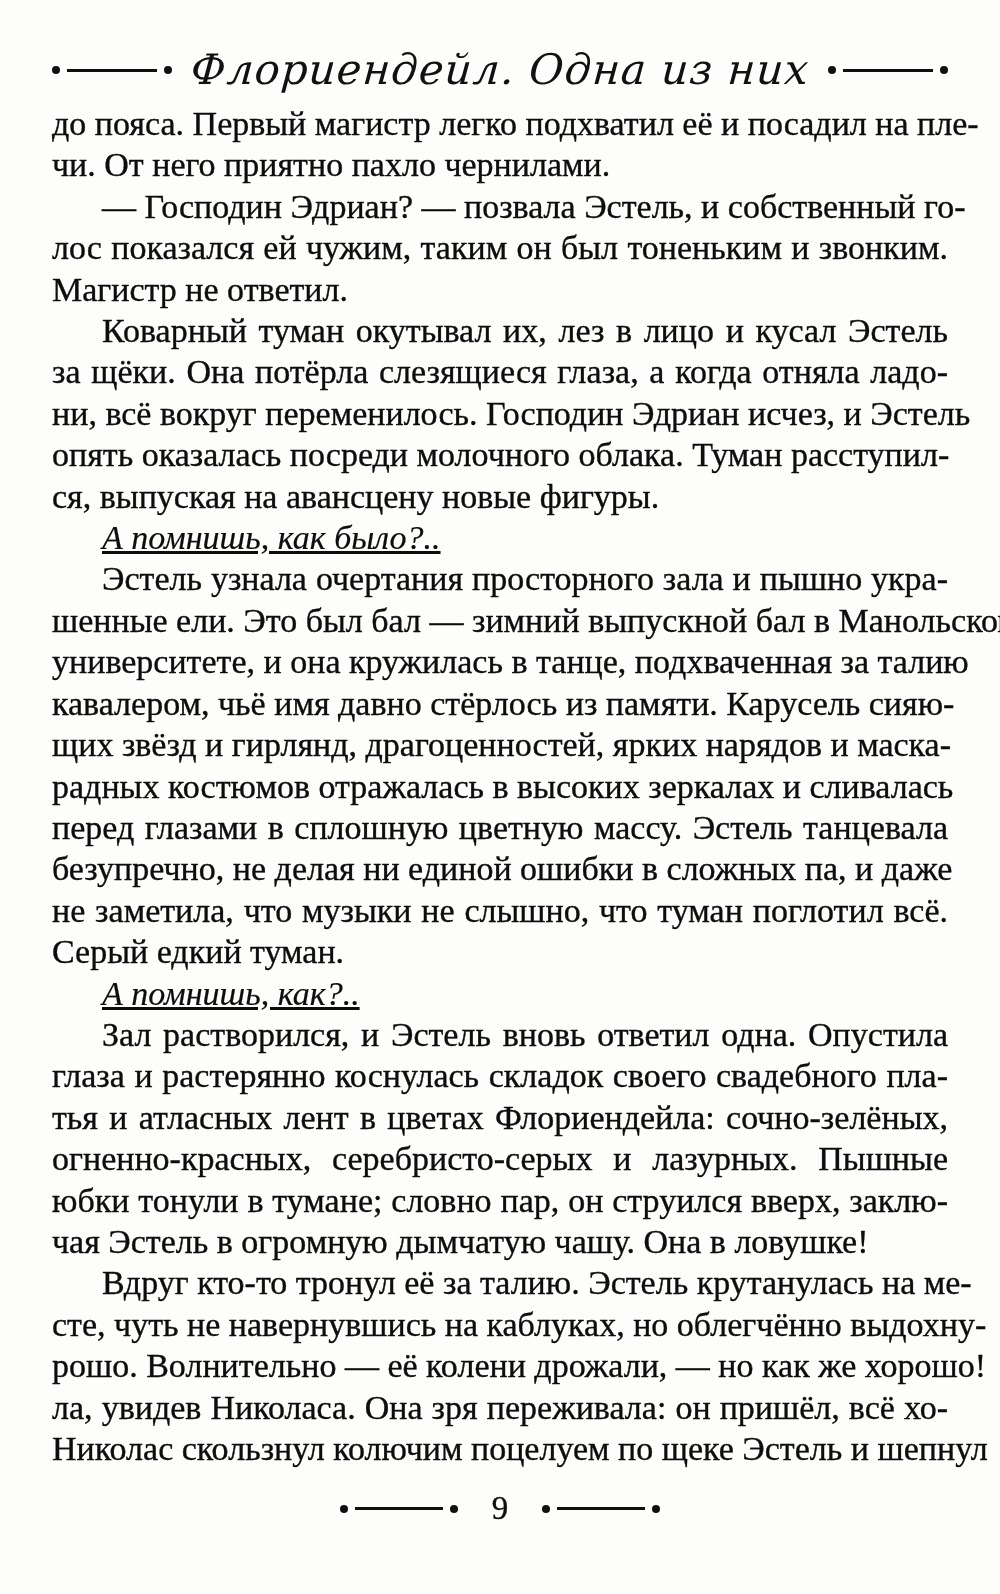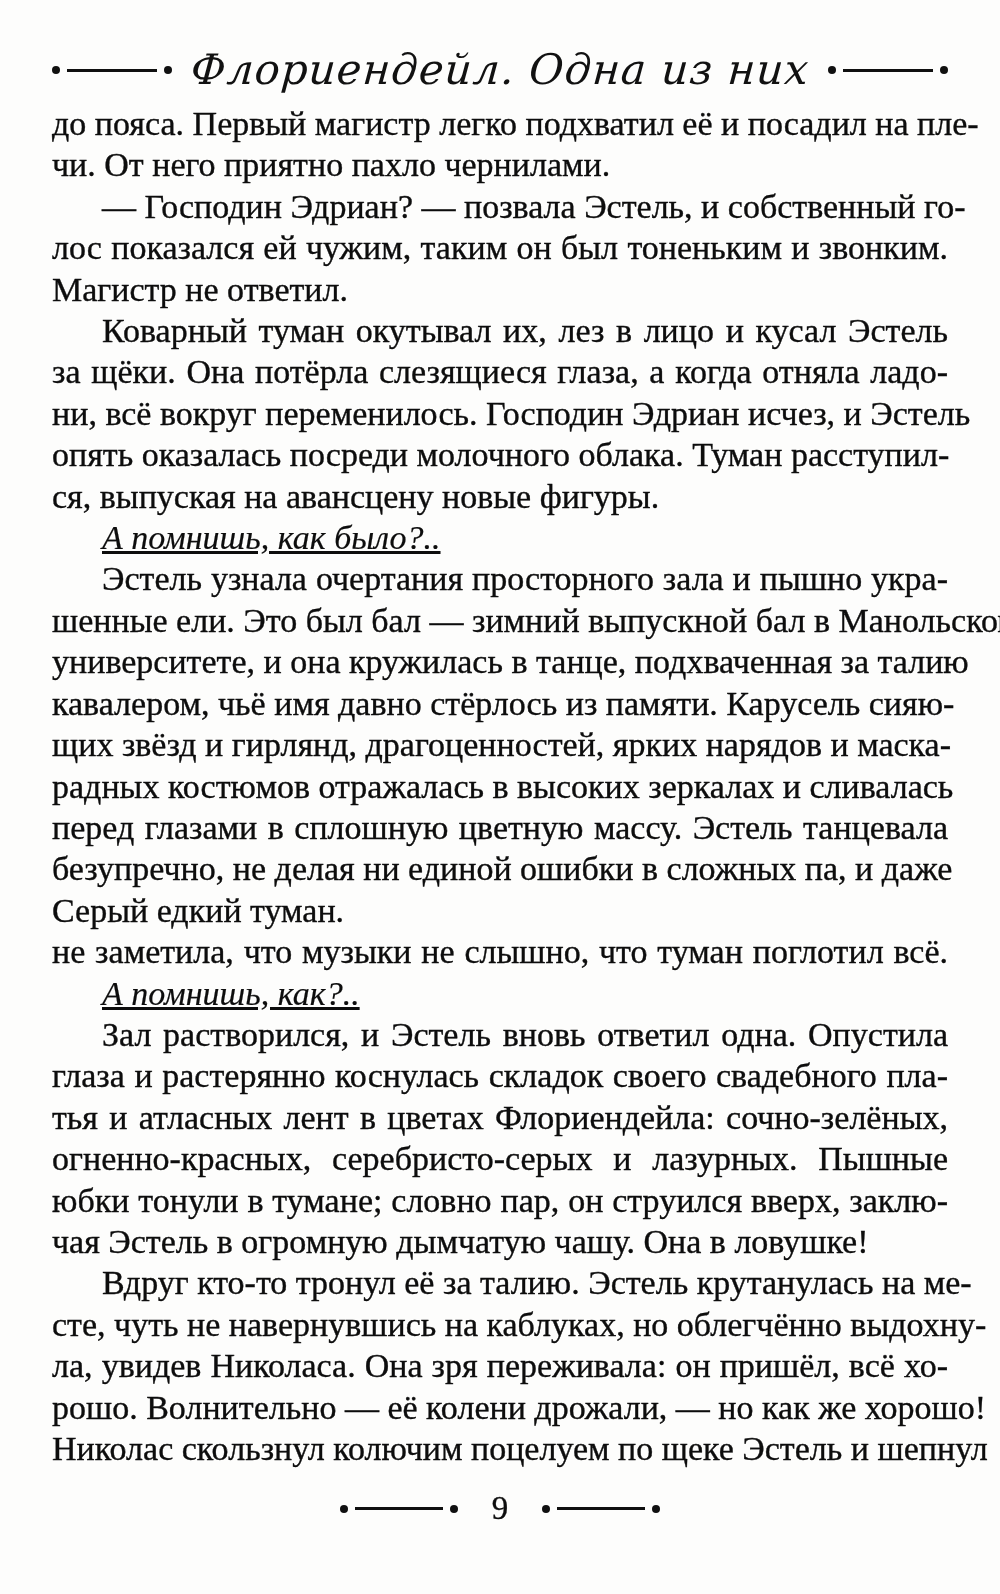--- a/index.html
+++ b/index.html
@@ -138,33 +138,33 @@
     <div class="line pend">ся, выпуская на авансцену новые фигуры.</div>
     <div class="line ind it pend">А помнишь, как было?..</div>
     <div class="line ind">Эстель узнала очертания просторного зала и пышно укра-</div>
     <div class="line">шенные ели. Это был бал — зимний выпускной бал в Манольском</div>
     <div class="line">университете, и она кружилась в танце, подхваченная за талию</div>
     <div class="line">кавалером, чьё имя давно стёрлось из памяти. Карусель сияю-</div>
     <div class="line">щих звёзд и гирлянд, драгоценностей, ярких нарядов и маска-</div>
     <div class="line">радных костюмов отражалась в высоких зеркалах и сливалась</div>
     <div class="line">перед глазами в сплошную цветную массу. Эстель танцевала</div>
     <div class="line">безупречно, не делая ни единой ошибки в сложных па, и даже</div>
+    <div class="line">не заметила, что музыки не слышно, что туман поглотил всё.</div>
     <div class="line pend">Серый едкий туман.</div>
-    <div class="line">не заметила, что музыки не слышно, что туман поглотил всё.</div>
     <div class="line ind it pend">А помнишь, как?..</div>
     <div class="line ind">Зал растворился, и Эстель вновь ответил одна. Опустила</div>
     <div class="line">глаза и растерянно коснулась складок своего свадебного пла-</div>
     <div class="line">тья и атласных лент в цветах Флориендейла: сочно-зелёных,</div>
     <div class="line">огненно-красных, серебристо-серых и лазурных. Пышные</div>
     <div class="line">юбки тонули в тумане; словно пар, он струился вверх, заклю-</div>
     <div class="line pend">чая Эстель в огромную дымчатую чашу. Она в ловушке!</div>
     <div class="line ind">Вдруг кто-то тронул её за талию. Эстель крутанулась на ме-</div>
     <div class="line">сте, чуть не навернувшись на каблуках, но облегчённо выдохну-</div>
+    <div class="line">рошо. Волнительно — её колени дрожали, — но как же хорошо!</div>
     <div class="line">ла, увидев Николаса. Она зря переживала: он пришёл, всё хо-</div>
-    <div class="line">рошо. Волнительно — её колени дрожали, — но как же хорошо!</div>
     <div class="line">Николас скользнул колючим поцелуем по щеке Эстель и шепнул</div>
   </div>
 
   <div class="footer">
     <div class="orn">
       <span class="dot"></span>
       <span class="bar"></span>
       <span class="dot"></span>
     </div>
     <div class="page-number">9</div>

